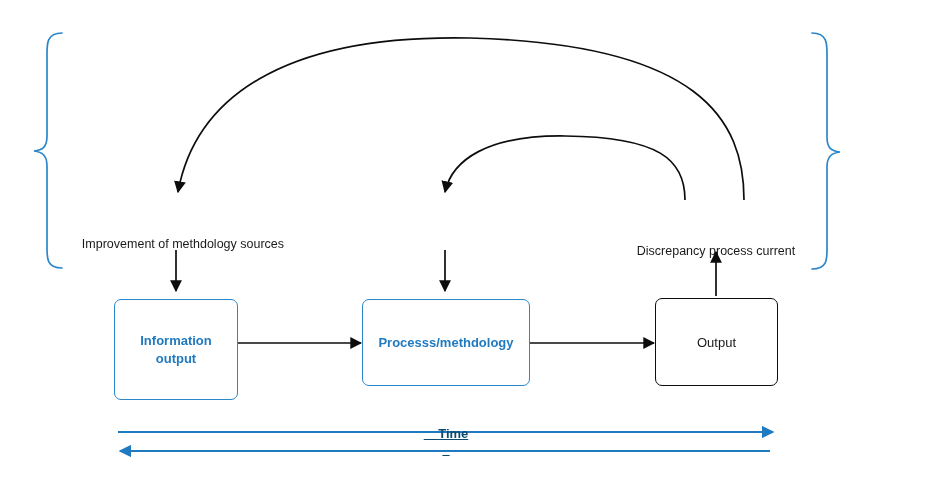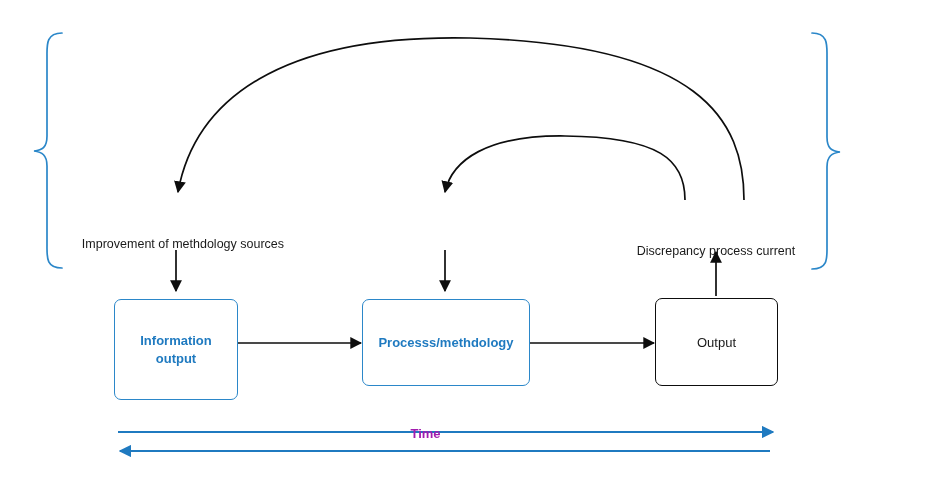--- a/index.html
+++ b/index.html
@@ -51,22 +51,23 @@
   }
   .brace-label {
     font-size: 13px;
     font-weight: bold;
     color: #1f7ac0;
     text-align: left;
   }
   .time-label {
     font-size: 13px;
     font-weight: bold;
-    color: #a21caf;
-    text-align: left;
+    color: #0c4a6e;
+    text-align: center;
+    text-decoration: underline;
   }
   .box {
     position: absolute;
     box-sizing: border-box;
     background: #ffffff;
     display: flex;
     align-items: center;
     justify-content: center;
   }
   .box-blue {

